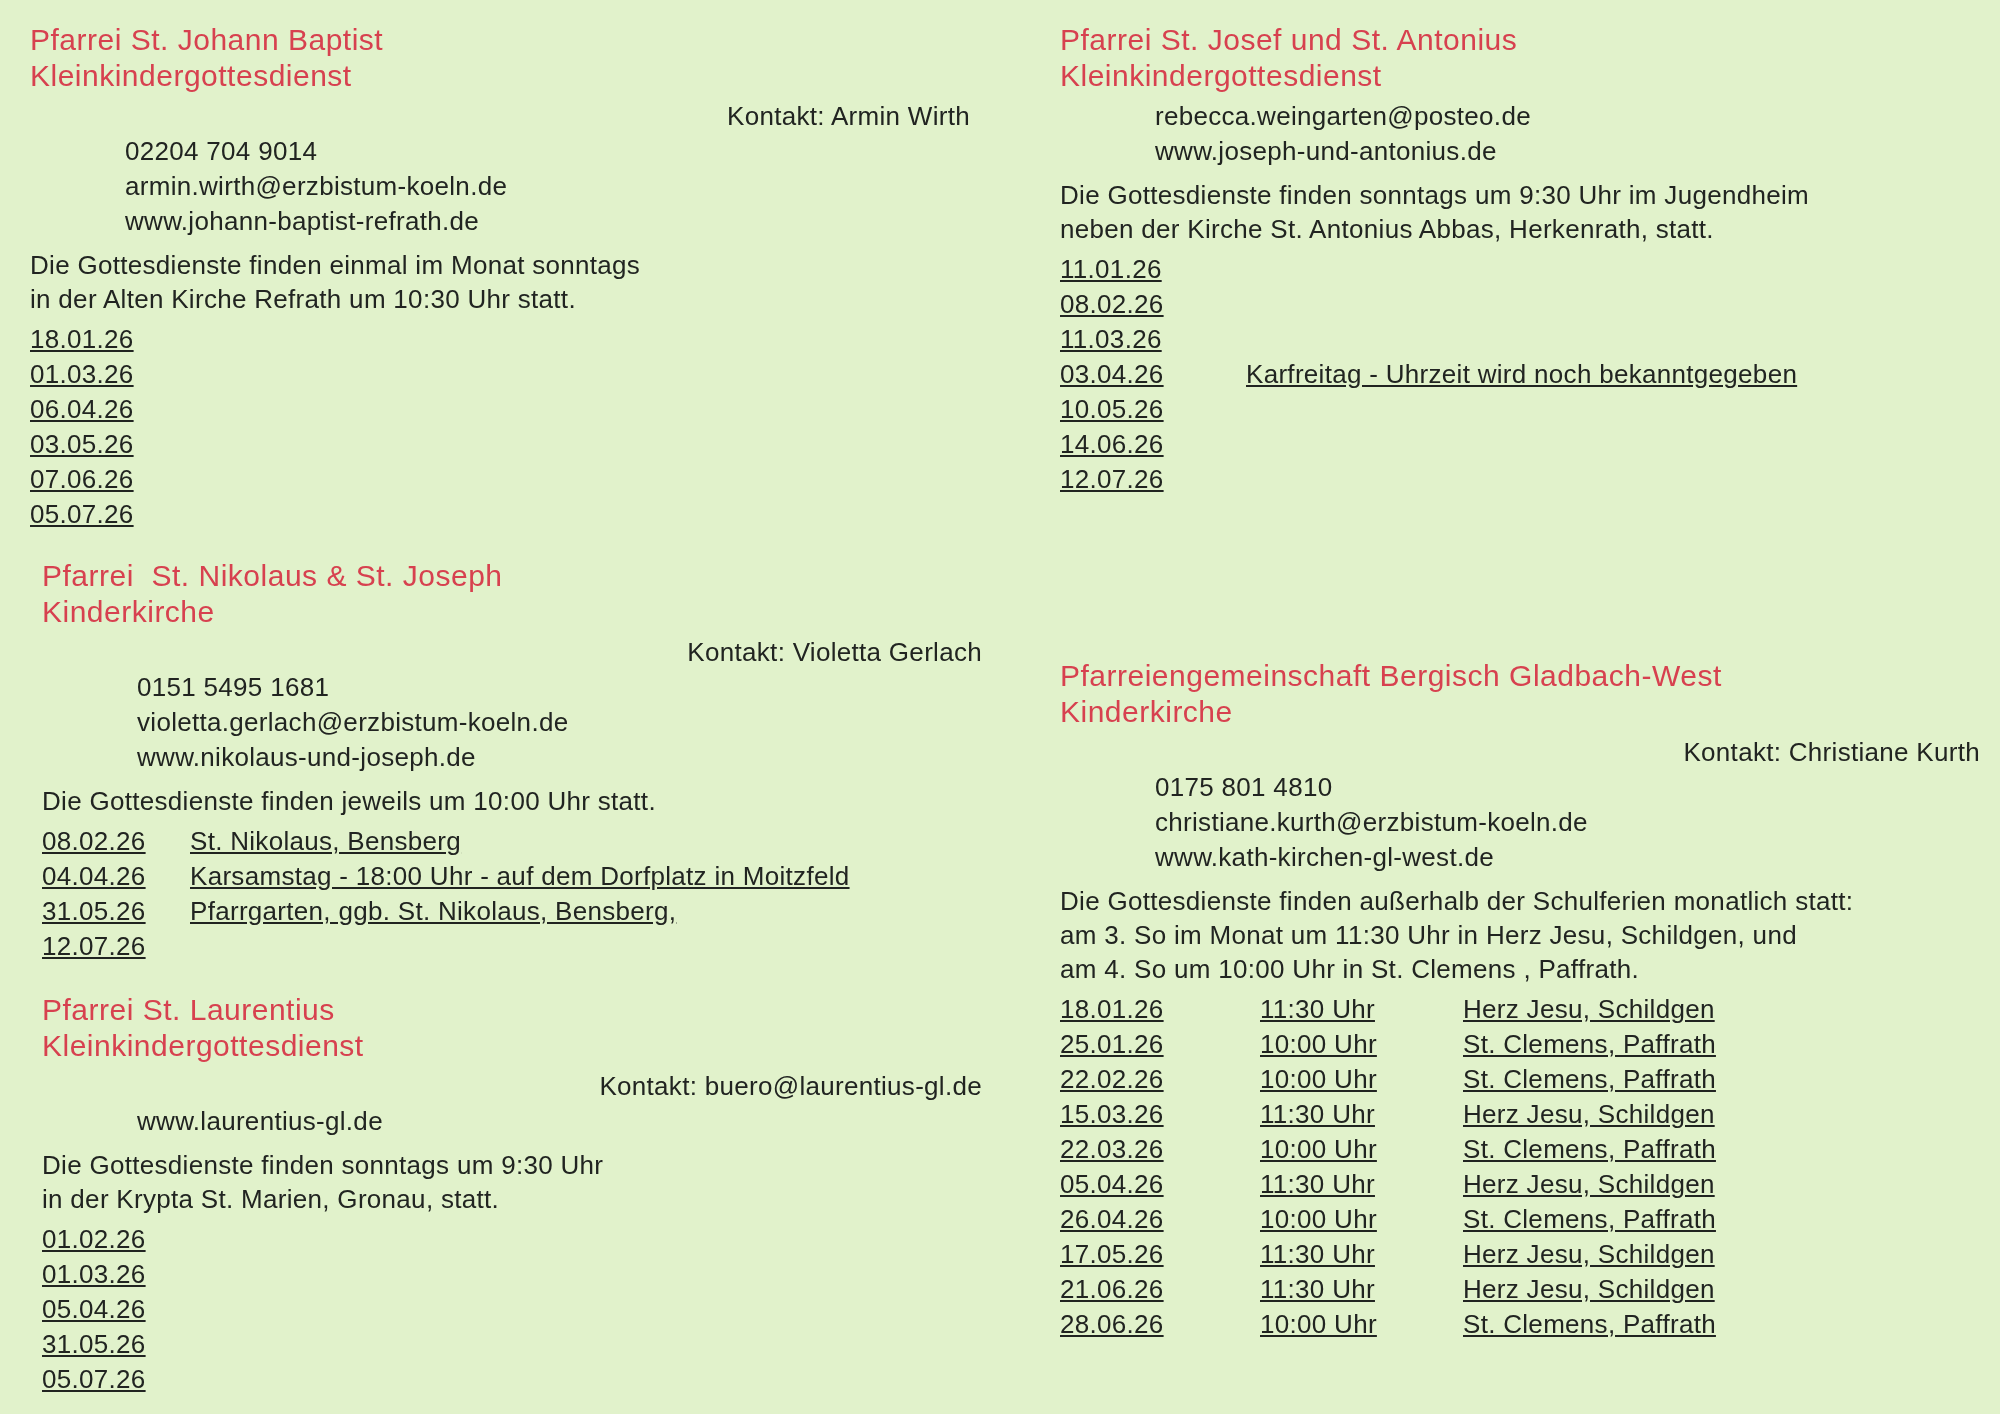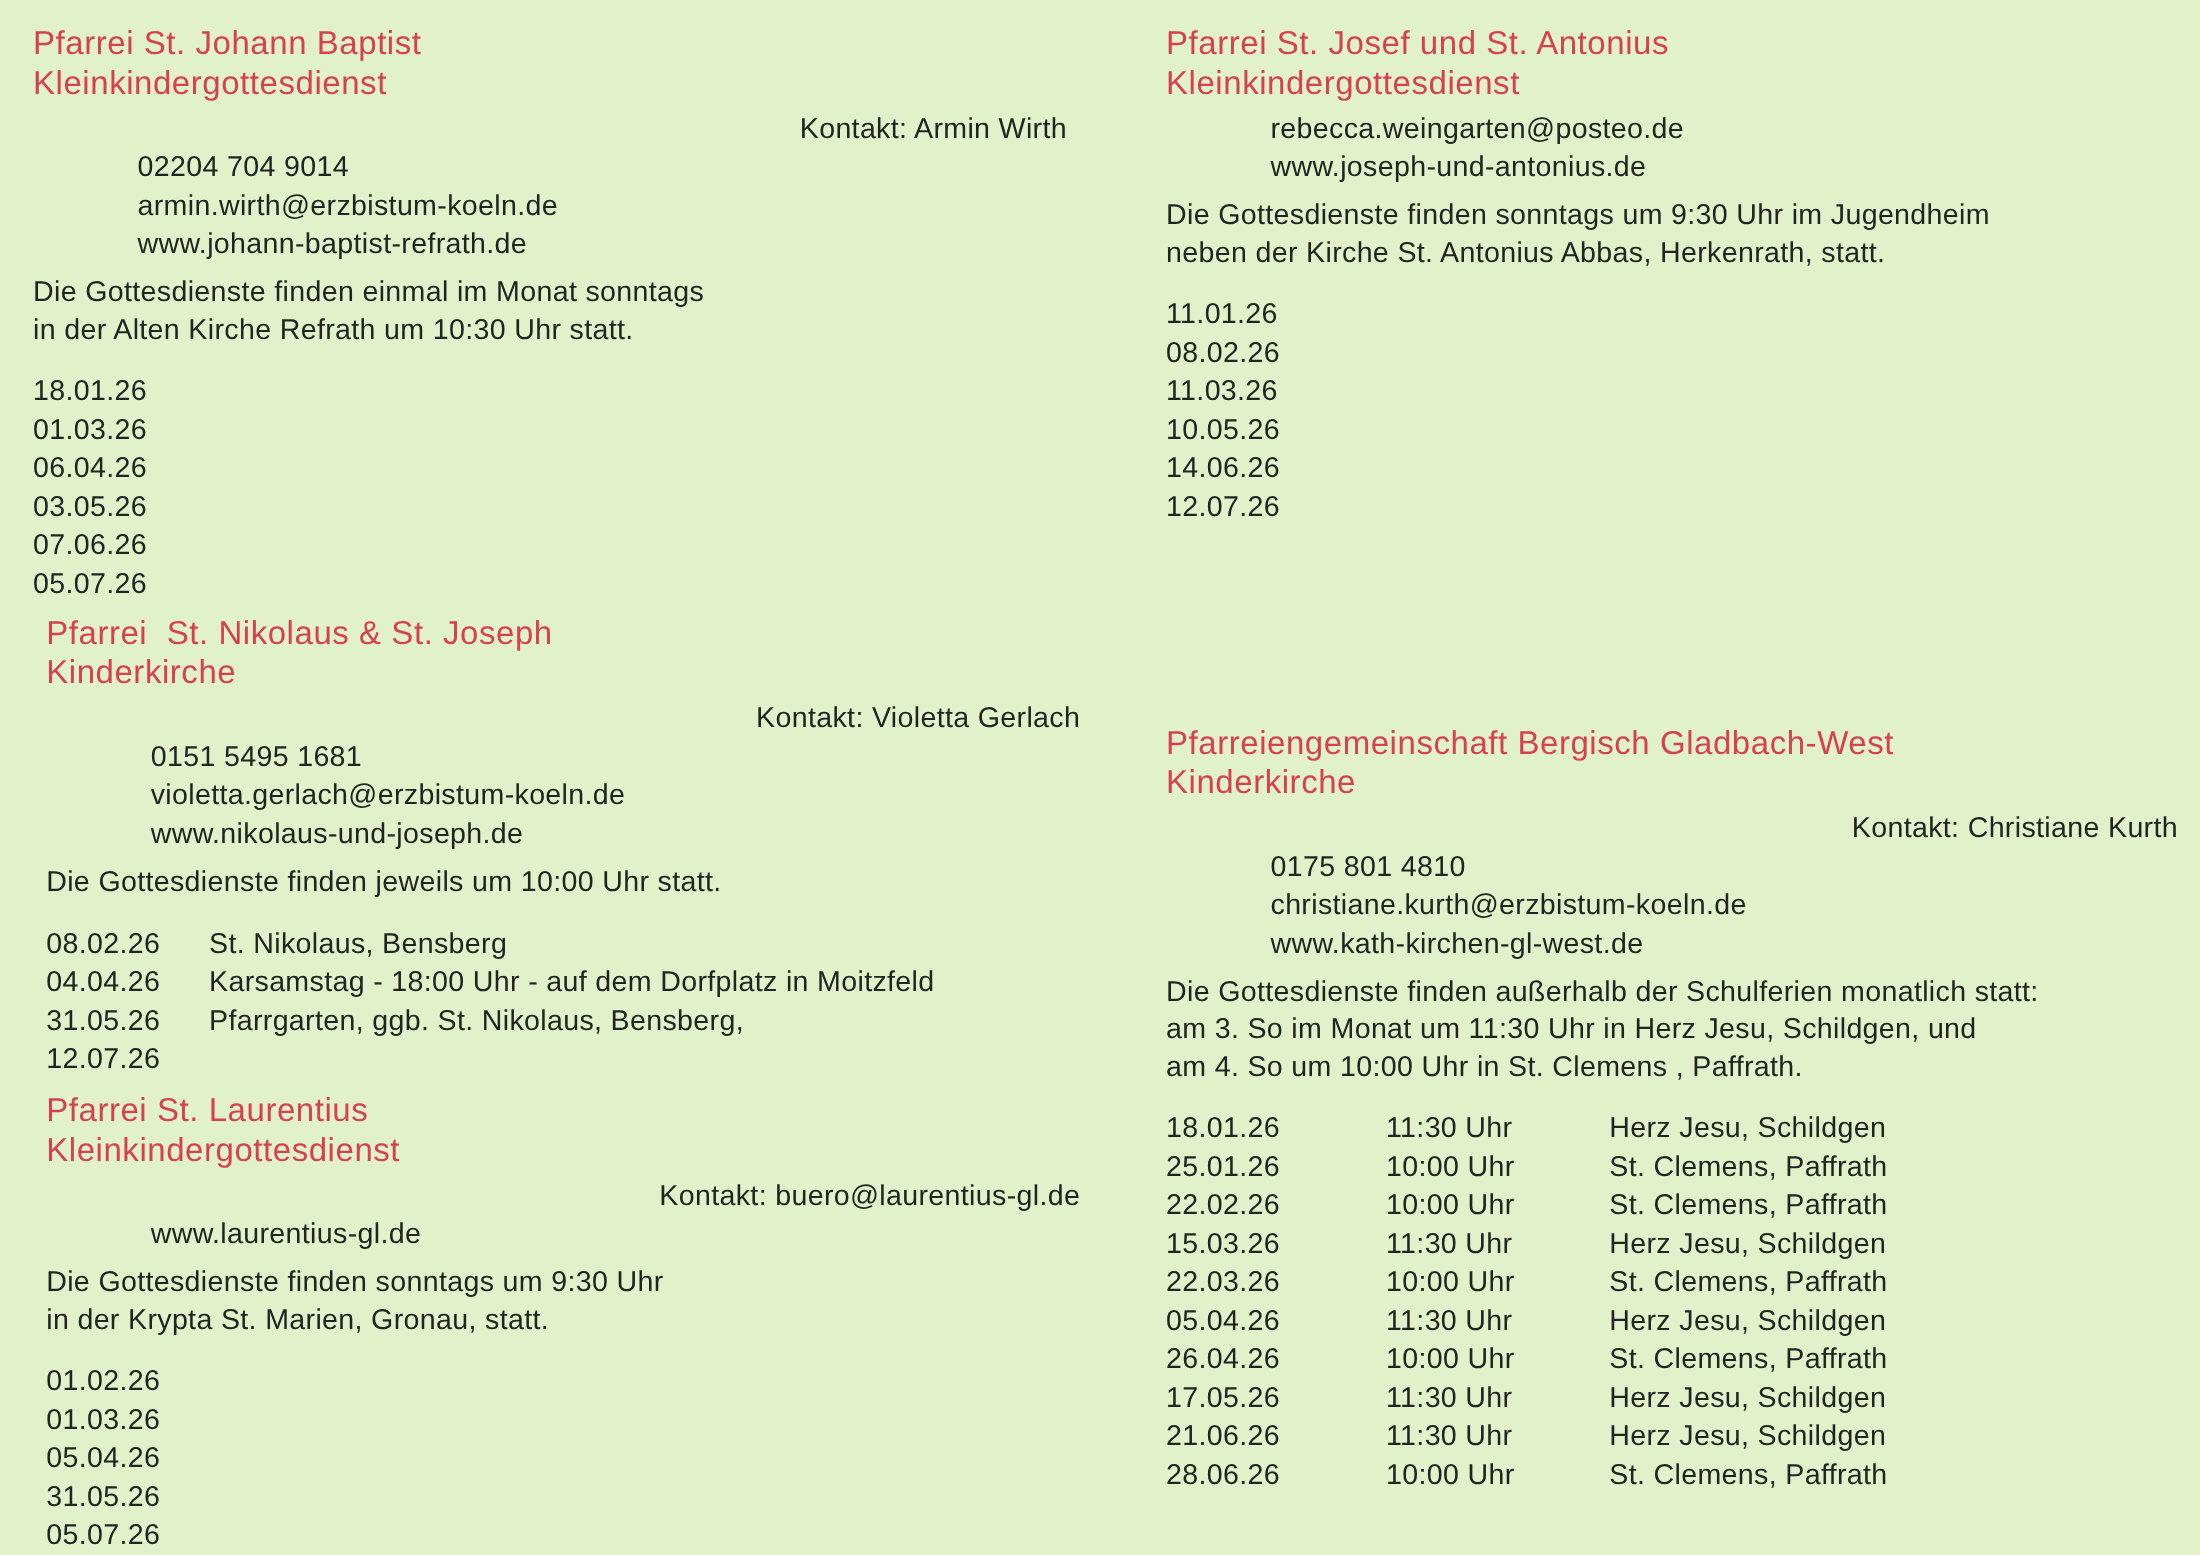--- a/index.html
+++ b/index.html
@@ -18,21 +18,21 @@
     font-size: 30px;
     line-height: 36px;
     letter-spacing: 0.5px;
     white-space: pre-wrap;
   }
   .kontakt-block { margin-top: 5px; }
   .kontakt-line { font-size: 26px; line-height: 35px; letter-spacing: 0.3px; white-space: pre-wrap; text-align: right; }
   .detail-line { font-size: 26px; line-height: 35px; letter-spacing: 0.3px; padding-left: 95px; white-space: pre-wrap; }
   .para { margin-top: 9px; }
   .para-line { font-size: 26px; line-height: 34px; letter-spacing: 0.3px; white-space: pre-wrap; }
-  .sched { margin-top: 22px; }
+  .sched { margin-top: 6px; text-decoration: underline; }
   .row { display: flex; }
   .cell { font-size: 26px; line-height: 35px; letter-spacing: 0.3px; white-space: pre-wrap; }
   .date { flex: 0 0 auto; }
   #sec-b .date { width: 148px; }
   #sec-d .date { width: 186px; }
   #sec-e .date { width: 200px; }
   #sec-e .time { width: 203px; flex: 0 0 auto; }
   #sec-a { left: 30px;  top: 22px;  width: 940px; }
   #sec-b { left: 42px;  top: 558px; width: 940px; }
   #sec-c { left: 42px;  top: 992px; width: 940px; }
@@ -153,20 +153,24 @@
     <div class="row">
         <span class="cell date">11.01.26</span>
       </div>
     <div class="row">
         <span class="cell date">08.02.26</span>
       </div>
     <div class="row">
         <span class="cell date">11.03.26</span>
       </div>
     <div class="row">
+      <span class="cell date">03.04.26</span>
+      <span class="cell note">Karfreitag - Uhrzeit wird noch bekanntgegeben</span>
+    </div>
+    <div class="row">
         <span class="cell date">10.05.26</span>
       </div>
     <div class="row">
         <span class="cell date">14.06.26</span>
       </div>
     <div class="row">
         <span class="cell date">12.07.26</span>
       </div>
   </div>
 </div>

